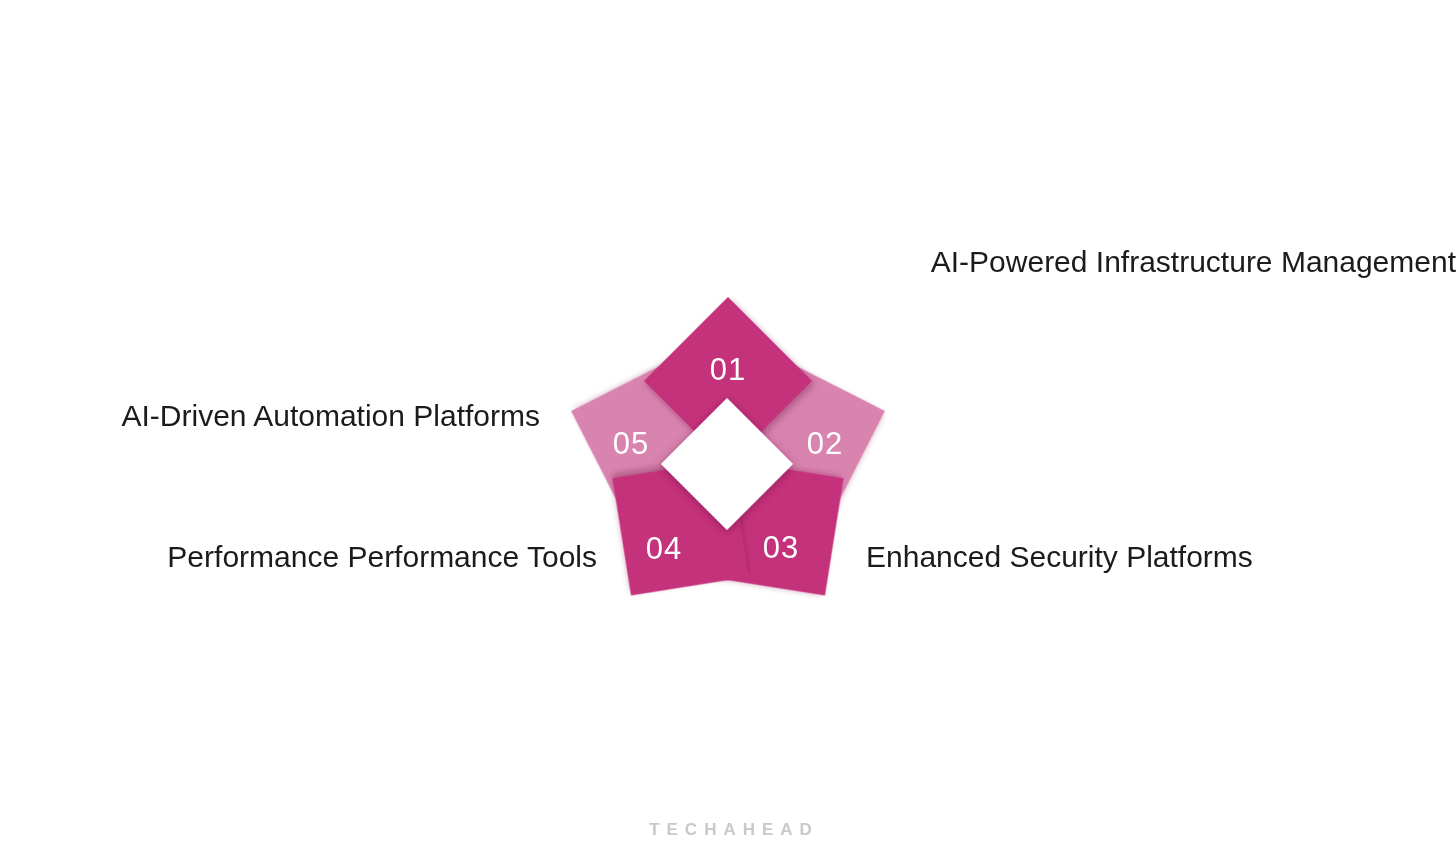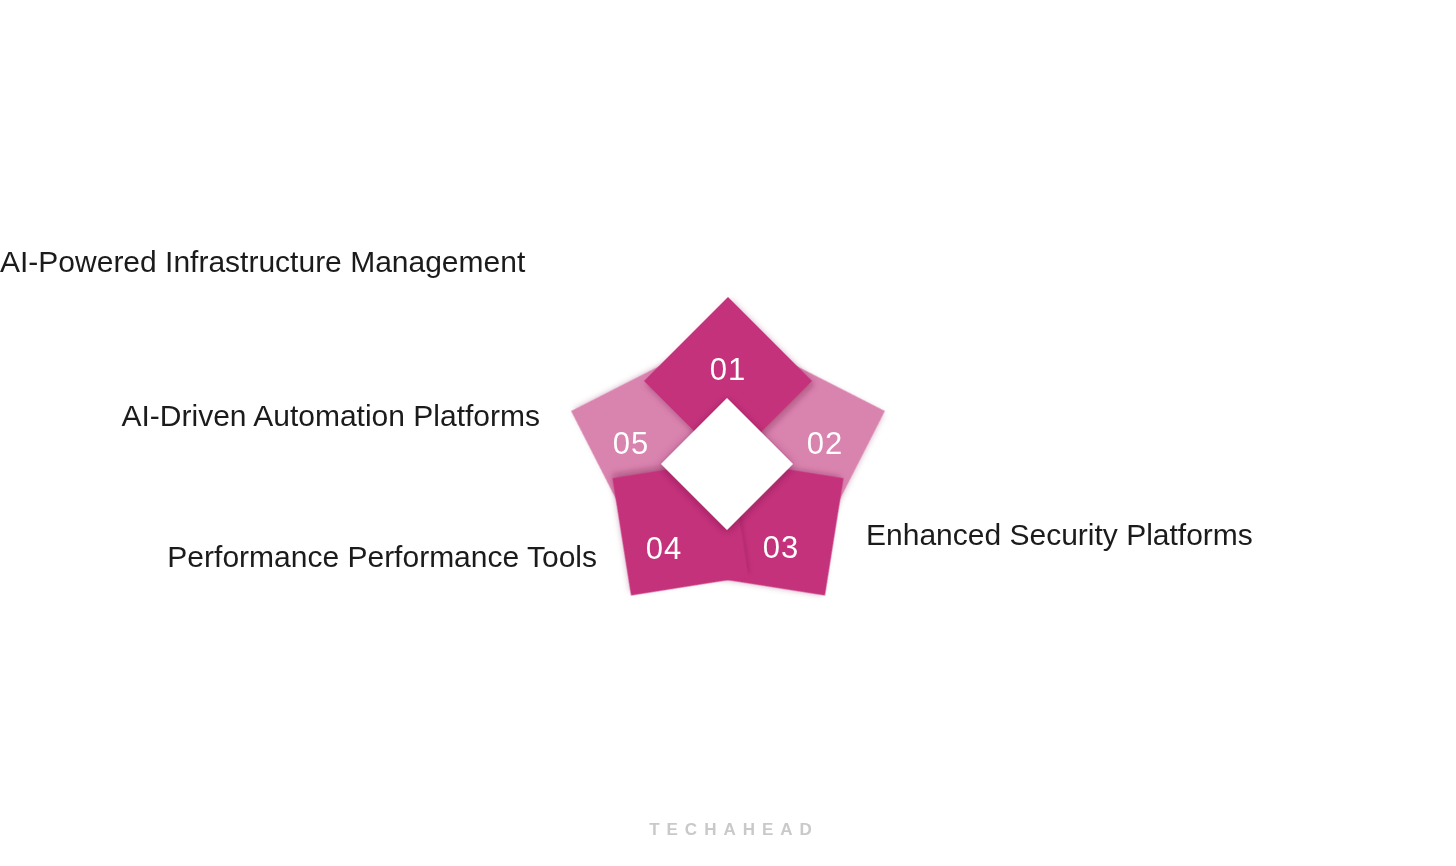--- a/index.html
+++ b/index.html
@@ -27,26 +27,26 @@
     font-size: 30px;
     font-weight: 500;
     color: #1b1b1b;
     line-height: 35px;
     white-space: nowrap;
   }
   .seg-label.top {
     left: 0;
     right: 0;
     top: 244px;
-    text-align: left;
+    text-align: right;
   }
   .seg-label.left-mid   { right: 916px; top: 398px; text-align: center; }
   .seg-label.right-mid  { left: 914px;  top: 398px; text-align: left; }
   .seg-label.left-bot   { right: 859px; top: 539px; text-align: right; }
-  .seg-label.right-bot  { left: 866px;  top: 517px; text-align: center; }
+  .seg-label.right-bot  { left: 866px;  top: 539px; text-align: center; }
   .petal-number {
     font-family: "Liberation Sans", "DejaVu Sans", sans-serif;
     font-size: 31px;
     font-weight: 400;
     letter-spacing: 1px;
   }
   .watermark {
     position: absolute;
     left: 12px;
     right: 0;

